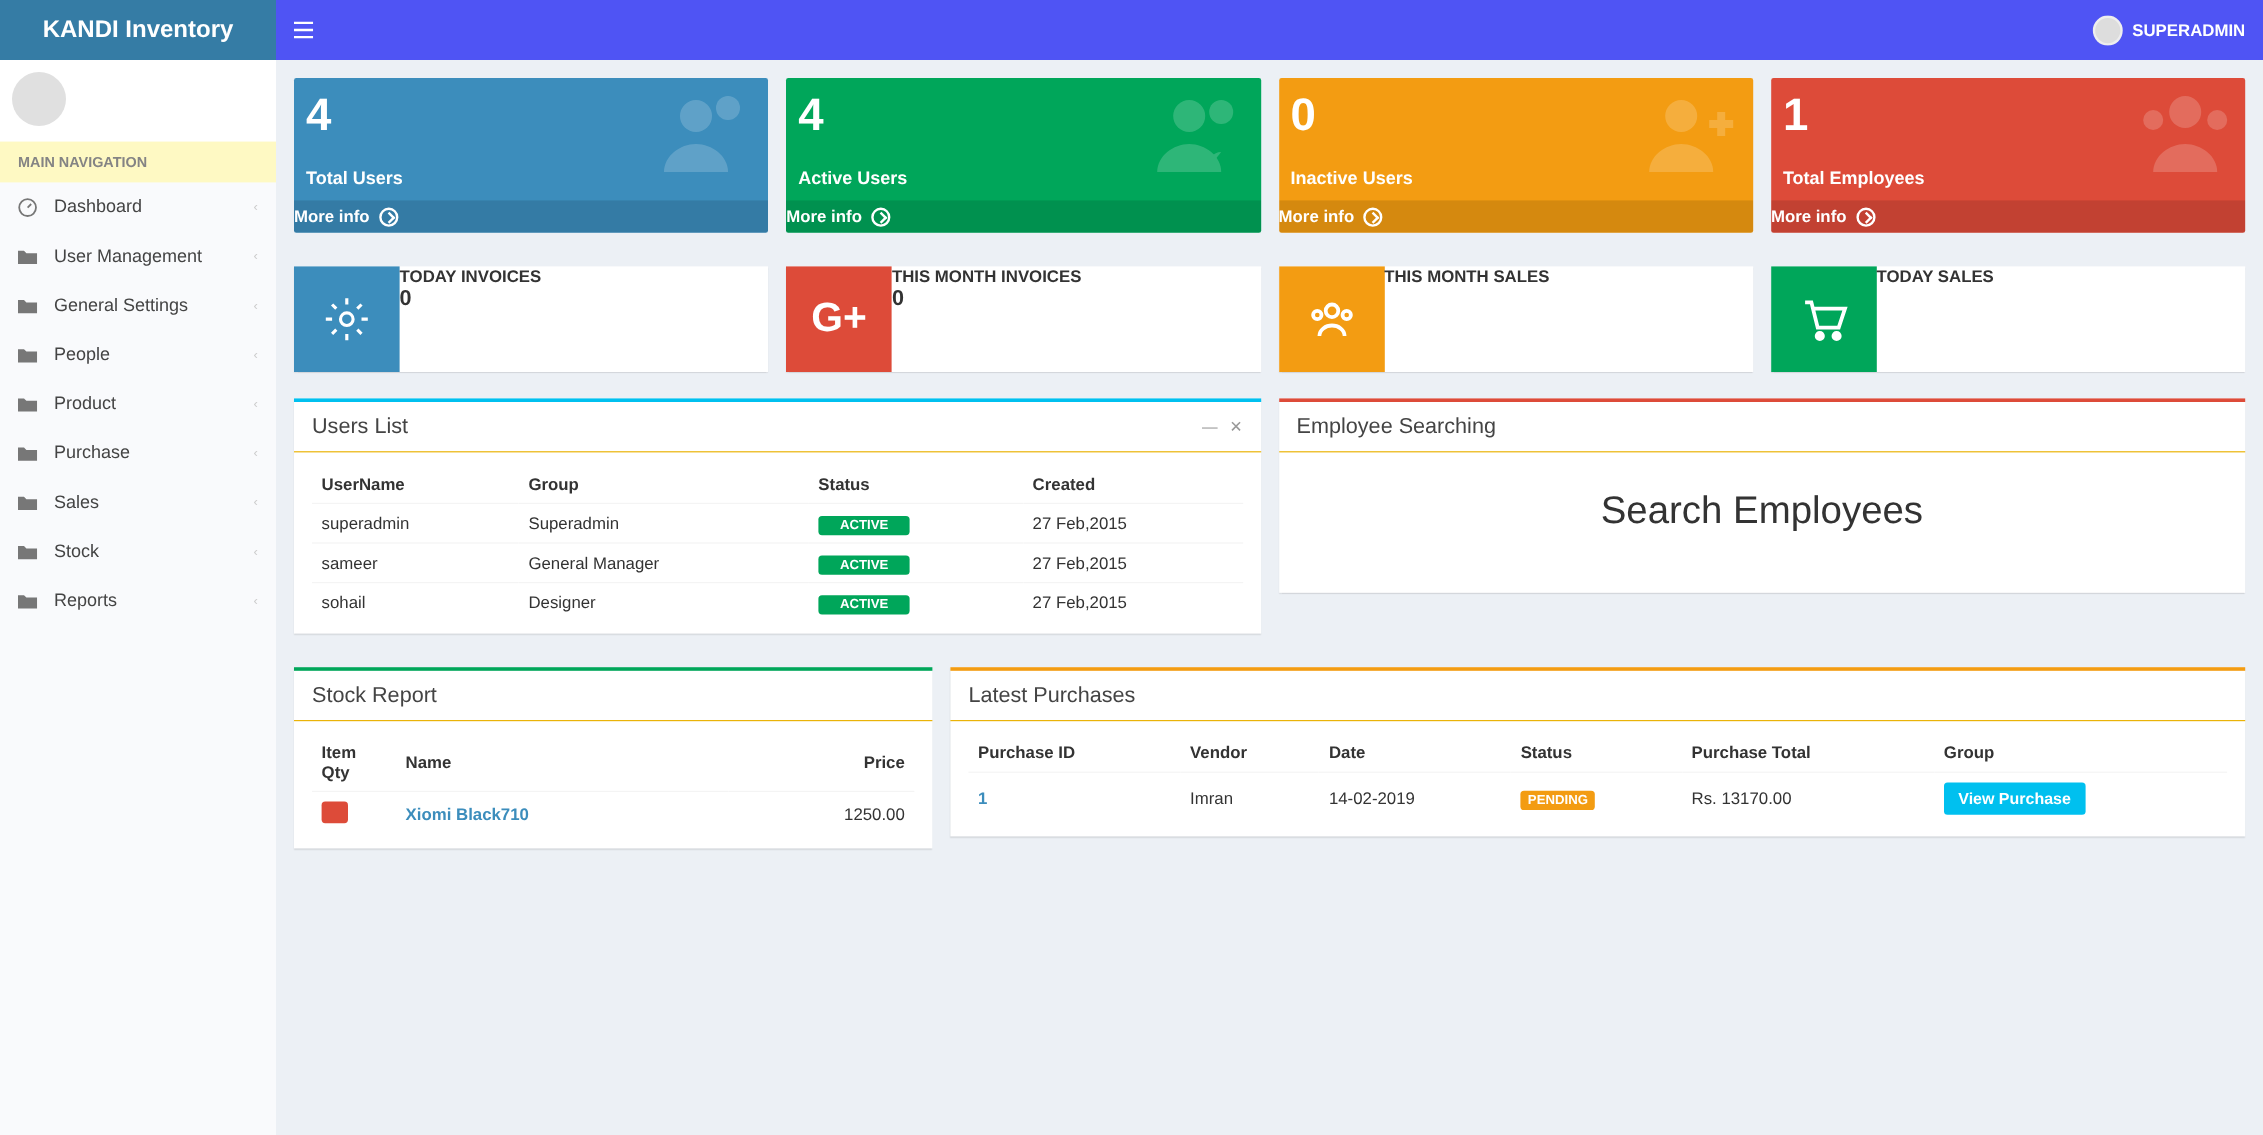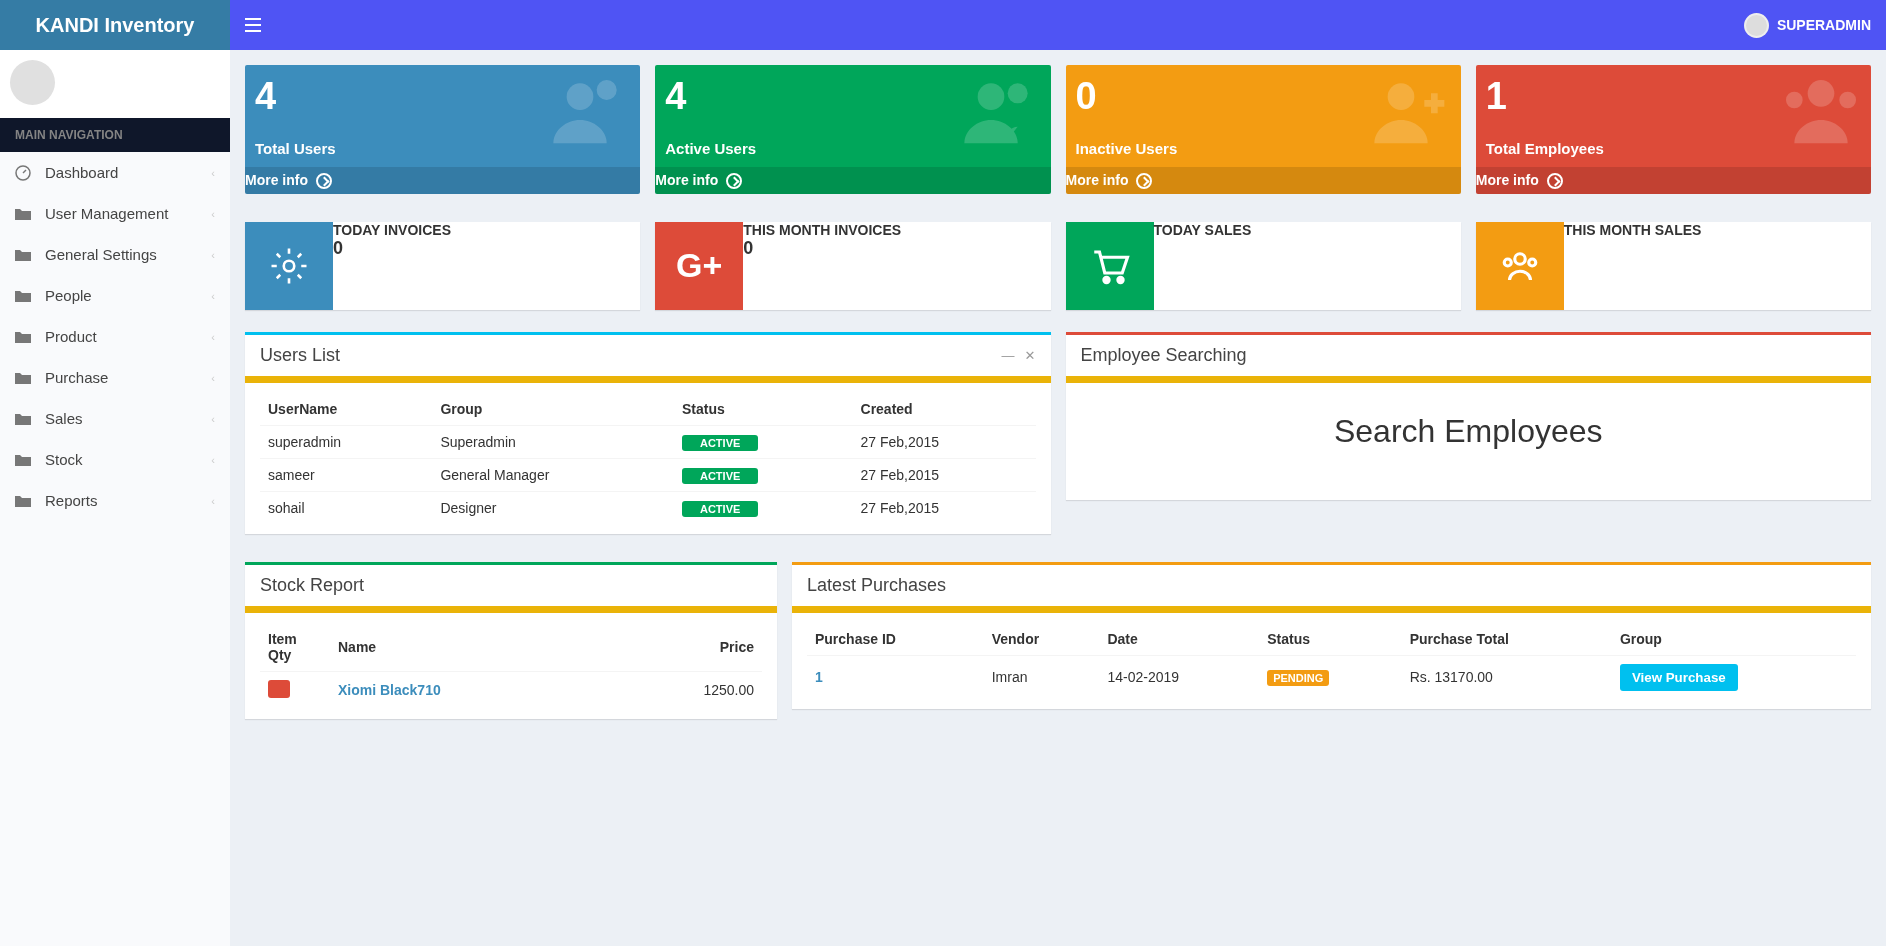--- a/index.html
+++ b/index.html
@@ -7,21 +7,21 @@
 .wrapper { min-height: 100vh; }
 .main-header { height: 50px; display: flex; }
 .logo { width: 230px; background: #357ca5; color: #fff; display: flex; align-items: center; justify-content: center; font-weight: 700; font-size: 20px; }
 .navbar { flex: 1; background: #4f54f4; display: flex; align-items: center; justify-content: space-between; padding: 0 15px; }
 .sidebar-toggle { color: #fff; font-size: 18px; cursor: pointer; }
 .user-menu { color: #fff; display: flex; align-items: center; gap: 8px; font-weight: 700; font-size: 14px; cursor: pointer; }
 .avatar-sm { width: 25px; height: 25px; border-radius: 50%; background: #ddd; border: 2px solid rgba(255,255,255,.5); display:inline-block; }
 .main-sidebar { position: absolute; top: 50px; left: 0; width: 230px; background: #f9fafc; min-height: calc(100vh - 50px); }
 .user-panel { padding: 10px; background:#fff; }
 .user-panel .avatar { width: 45px; height: 45px; border-radius: 50%; background:#e0e0e0; display:inline-block; }
-.sidebar-header { color:#848484; background:#0f172a; padding:10px 25px 10px 15px; font-size:12px; font-weight:700; }
+.sidebar-header { color:#848484; background:#fef9c3; padding:10px 25px 10px 15px; font-size:12px; font-weight:700; }
 .sidebar-menu { list-style:none; }
 .sidebar-menu li { position:relative; }
 .sidebar-menu li a { display:flex; align-items:center; padding:12px 15px; color:#444; text-decoration:none; font-size:15px; }
 .sidebar-menu .mi { width:20px; margin-right:10px; color:#777; }
 .sidebar-menu .pull-right { margin-left:auto; color:#ccc; font-size:11px; }
 .content-wrapper { margin-left:230px; padding:15px; }
 .row { display:flex; flex-wrap:wrap; margin:-7.5px; }
 .col-3 { width:25%; padding:7.5px; }
 .col-6 { width:50%; padding:7.5px; }
 .col-8 { width:66.666%; padding:7.5px; }
@@ -34,21 +34,21 @@
 .small-box-footer { display:block; text-align:left; padding:5px 0; color:#fff; background:rgba(0,0,0,.12); text-decoration:none; font-weight:700; }
 .bg-blue{background:#3c8dbc;} .bg-green{background:#00a65a;} .bg-orange{background:#f39c12;} .bg-red{background:#dd4b39;}
 .info-box { display:flex; background:#fff; margin-bottom:15px; min-height:88px; box-shadow:0 1px 1px rgba(0,0,0,.1); }
 .info-box-icon { width:88px; height:88px; display:flex; align-items:center; justify-content:center; color:#fff; font-size:40px; }
 .info-box-content { flex:1; }
 .info-box-text { font-weight:700; font-size:14px; text-transform:uppercase; }
 .info-box-number { font-size:18px; font-weight:700; }
 .box { background:#fff; border-top:3px solid #d2d6de; margin-bottom:20px; box-shadow:0 1px 1px rgba(0,0,0,.1); }
 .box.box-info{border-top-color:#00c0ef;} .box.box-danger{border-top-color:#dd4b39;}
 .box.box-success{border-top-color:#00a65a;} .box.box-warning{border-top-color:#f39c12;}
-.box-header { padding:10px 15px; display:flex; align-items:center; justify-content:space-between; border-bottom:7px solid #eab308; }
+.box-header { padding:10px 15px; display:flex; align-items:center; justify-content:space-between; border-bottom:1px solid #eab308; }
 .box-title { font-size:18px; color:#444; }
 .box-tools { display:flex; gap:10px; }
 .box-tools .btn-box { color:#999; cursor:pointer; font-size:13px; }
 .box-body { padding:10px 15px; }
 .table { width:100%; border-collapse:collapse; }
 .table th, .table td { text-align:left; padding:8px; border-top:1px solid #f4f4f4; }
 .table th { border-top:none; font-weight:700; }
 .label-success { background:#00a65a; color:#fff; font-size:11px; padding:2px 18px; border-radius:3px; font-weight:700; }
 .label-warning { background:#f39c12; color:#fff; font-size:11px; padding:2px 6px; border-radius:3px; font-weight:700; }
 .search-h { text-align:center; font-size:32px; font-weight:400; margin:20px 0 40px; color:#333; }
@@ -274,45 +274,45 @@
           <div class="info-box">
             <span class="info-box-icon bg-red" style="font-weight:700;font-size:34px;">G+</span>
             <div class="info-box-content">
               <div class="info-box-text">THIS MONTH INVOICES</div>
               <div class="info-box-number">0</div>
             </div>
           </div>
         </div>
       <div class="col-3">
           <div class="info-box">
-            <span class="info-box-icon bg-green">
-              <svg width="42" height="42" viewBox="0 0 24 24" fill="none" stroke="#fff" stroke-width="1.8">
-                <path d="M3 4h3l3 12h10l3-9H7"></path>
-                <circle cx="10" cy="20" r="1.5" fill="#fff"></circle>
-                <circle cx="18" cy="20" r="1.5" fill="#fff"></circle>
-              </svg>
-            </span>
-            <div class="info-box-content">
-              <div class="info-box-text">TODAY SALES</div>
-              <div class="info-box-number"></div>
-            </div>
-          </div>
-        </div>
-      <div class="col-3">
-          <div class="info-box">
             <span class="info-box-icon bg-orange">
               <svg width="42" height="42" viewBox="0 0 24 24" fill="none" stroke="#fff" stroke-width="1.8">
                 <circle cx="12" cy="8" r="3"></circle>
                 <path d="M6 20c0-3 3-5 6-5s6 2 6 5"></path>
                 <circle cx="5" cy="10" r="2"></circle>
                 <circle cx="19" cy="10" r="2"></circle>
               </svg>
             </span>
             <div class="info-box-content">
               <div class="info-box-text">THIS MONTH SALES</div>
+              <div class="info-box-number"></div>
+            </div>
+          </div>
+        </div>
+      <div class="col-3">
+          <div class="info-box">
+            <span class="info-box-icon bg-green">
+              <svg width="42" height="42" viewBox="0 0 24 24" fill="none" stroke="#fff" stroke-width="1.8">
+                <path d="M3 4h3l3 12h10l3-9H7"></path>
+                <circle cx="10" cy="20" r="1.5" fill="#fff"></circle>
+                <circle cx="18" cy="20" r="1.5" fill="#fff"></circle>
+              </svg>
+            </span>
+            <div class="info-box-content">
+              <div class="info-box-text">TODAY SALES</div>
               <div class="info-box-number"></div>
             </div>
           </div>
         </div>
     </div>
 
     <div class="row">
       <div class="col-6">
         <div class="box box-info">
           <div class="box-header">

